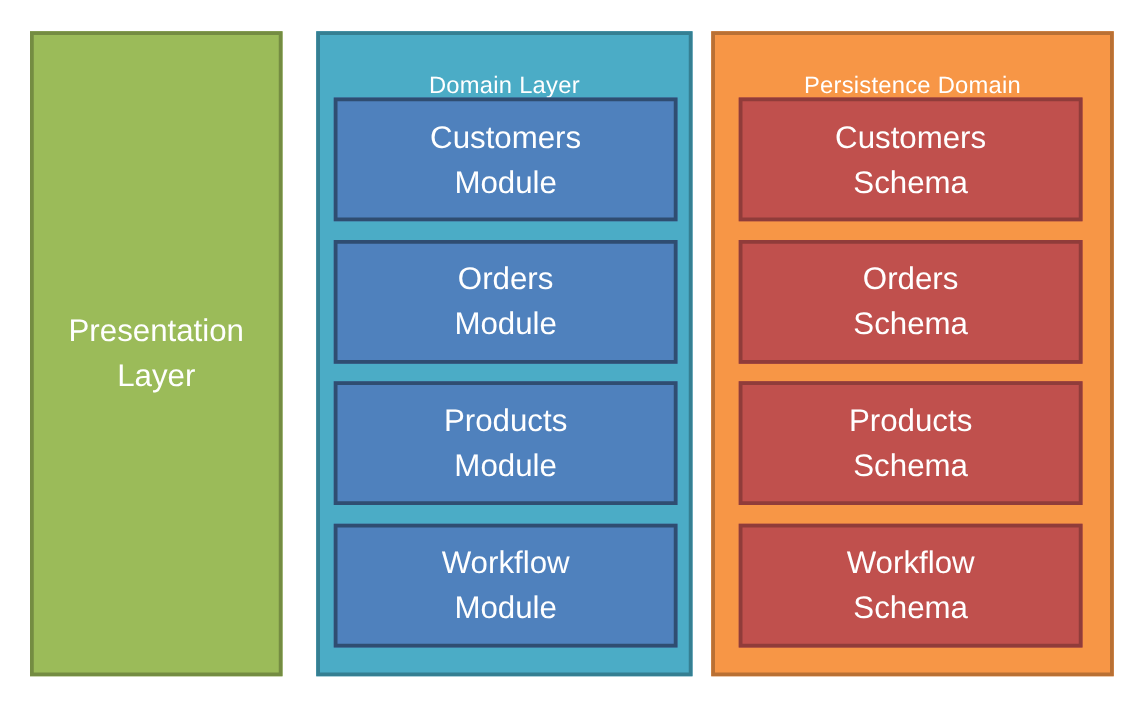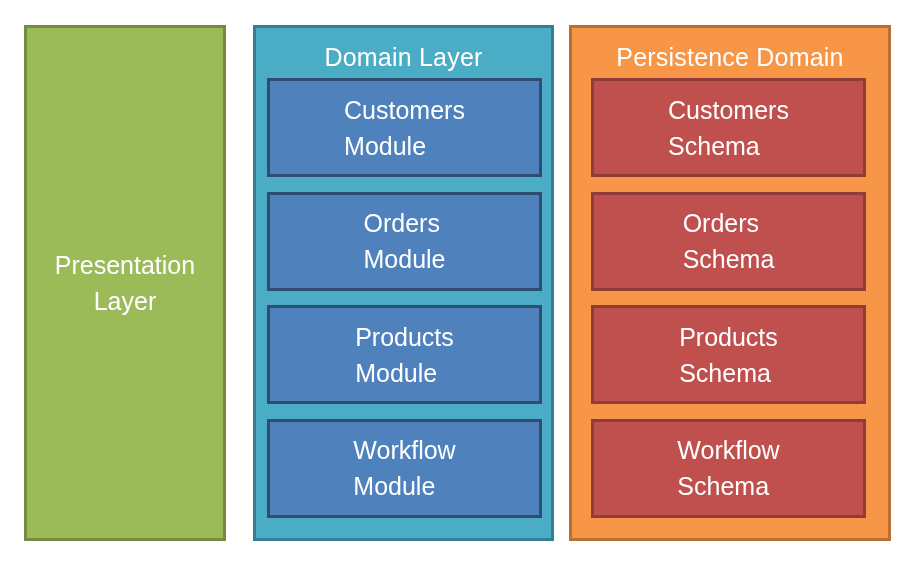--- a/index.html
+++ b/index.html
@@ -40,27 +40,27 @@
   .col-orange {
     left: 569px;
     width: 322px;
     background: var(--orange-fill);
     border-color: var(--orange-border);
   }
   .col-title {
     position: absolute;
     left: 0;
     right: 0;
-    top: 4px;
+    top: 16px;
     height: 50px;
     display: flex;
     align-items: center;
     justify-content: center;
     color: var(--text);
-    font-size: 25px;
+    font-size: 19px;
     letter-spacing: 0.2px;
   }
   .big-label {
     color: var(--text);
     font-size: 25px;
     line-height: 36px;
     text-align: center;
     white-space: pre-line;
   }
   .items {
@@ -74,20 +74,21 @@
   }
   .col-teal .items { left: 11px; }
   .col-orange .items { left: 19px; }
   .item {
     height: 99px;
     box-sizing: border-box;
     border: 3px solid;
     display: flex;
     align-items: center;
     justify-content: center;
+    text-align: center;
     color: var(--text);
     font-size: 25px;
     line-height: 36px;
     white-space: pre-line;
   }
   .item-blue {
     background: var(--blue-fill);
     border-color: var(--blue-border);
   }
   .item-red {

